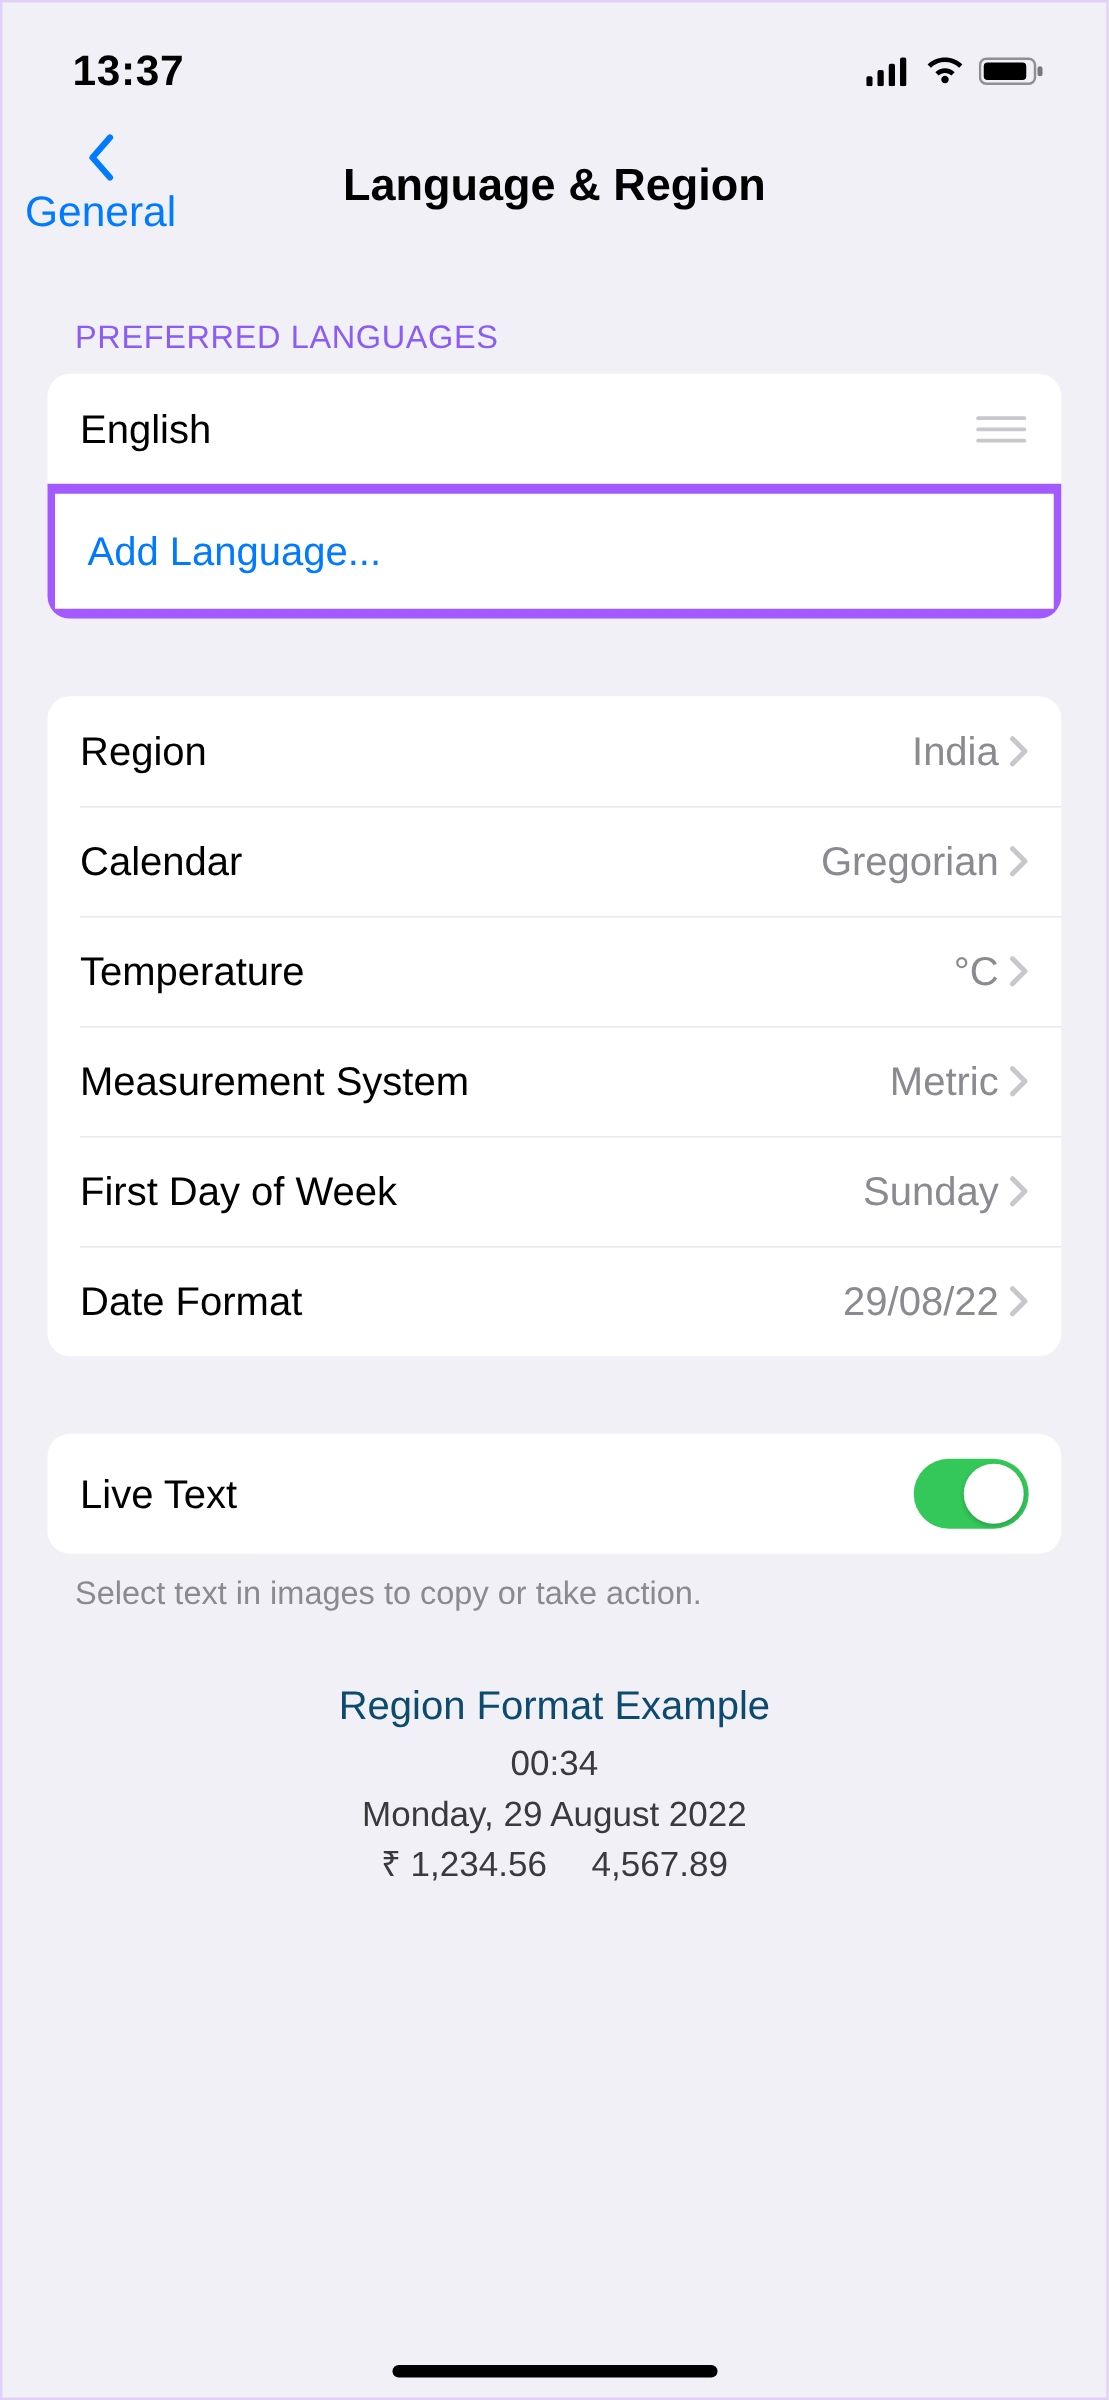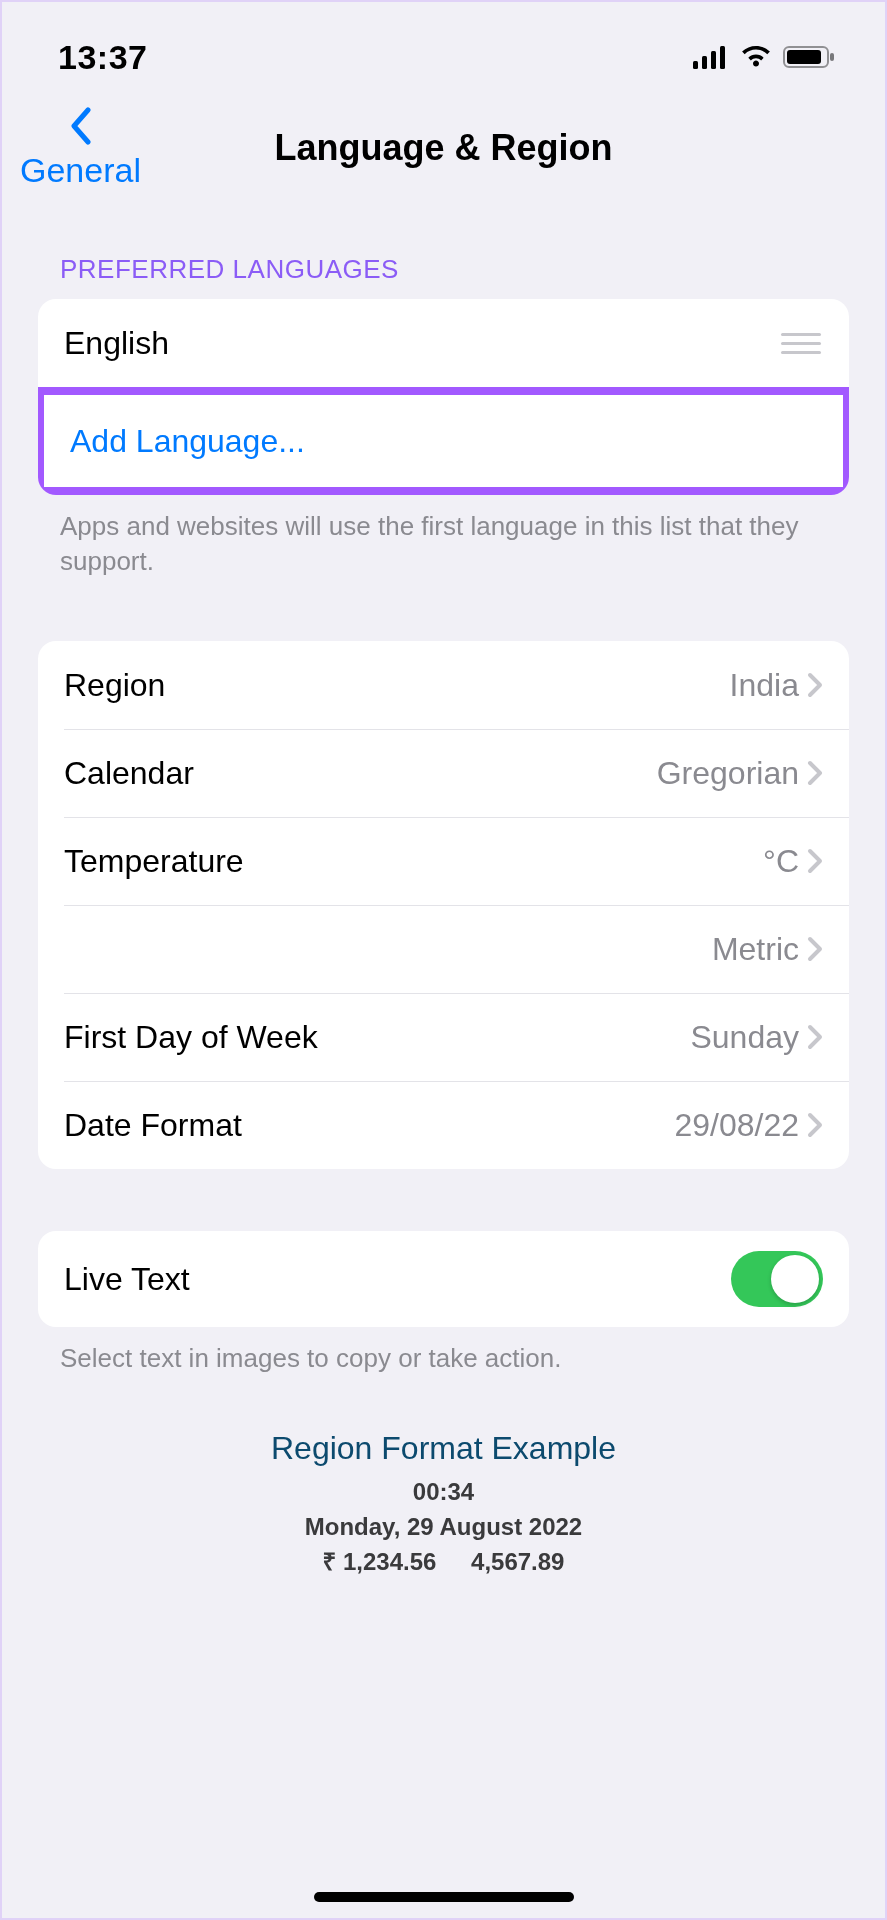--- a/index.html
+++ b/index.html
@@ -168,24 +168,23 @@
   .example-block {
     text-align: center;
     padding-top: 54px;
   }
   .example-title {
     font-size: 32px;
     color: #0c4a6e;
     margin-bottom: 8px;
   }
   .example-line {
-    font-size: 24px;
+    font-size: 28px;
     color: #3a3a3c;
     line-height: 1.45;
-    font-weight: bold;
   }
   .example-numbers span { margin: 0 14px; }
 
   
   .home-indicator {
     position: absolute;
     bottom: 16px;
     left: 50%;
     transform: translateX(-50%);
     width: 260px;
@@ -251,21 +250,20 @@
             <span></span>
             <span></span>
         </div>
       </div>
       <div class="highlight-box">
         <div class="row link-row" style="min-height:92px">
           <div>Add Language...</div>
         </div>
       </div>
     </div>
-    <div class="section-footer">Apps and websites will use the first language in this list that they support.</div>
 
     <div class="group2-wrap">
       <div class="group">
         <div class="row">
           <div class="row-label">Region</div>
           <div class="row-spacer"></div>
           <div class="row-value">India</div>
           <span class="chevron">
               <svg width="16" height="26" viewBox="0 0 16 26">
                 <path d="M3 3 L13 13 L3 23" stroke="#c7c7cc" stroke-width="4" fill="none" stroke-linecap="round" stroke-linejoin="round"></path>
@@ -286,20 +284,21 @@
           <div class="row-label">Temperature</div>
           <div class="row-spacer"></div>
           <div class="row-value">°C</div>
           <span class="chevron">
               <svg width="16" height="26" viewBox="0 0 16 26">
                 <path d="M3 3 L13 13 L3 23" stroke="#c7c7cc" stroke-width="4" fill="none" stroke-linecap="round" stroke-linejoin="round"></path>
               </svg>
             </span>
         </div>
         <div class="row">
+          <div class="row-label">Measurement System</div>
           <div class="row-spacer"></div>
           <div class="row-value">Metric</div>
           <span class="chevron">
               <svg width="16" height="26" viewBox="0 0 16 26">
                 <path d="M3 3 L13 13 L3 23" stroke="#c7c7cc" stroke-width="4" fill="none" stroke-linecap="round" stroke-linejoin="round"></path>
               </svg>
             </span>
         </div>
         <div class="row">
           <div class="row-label">First Day of Week</div>

